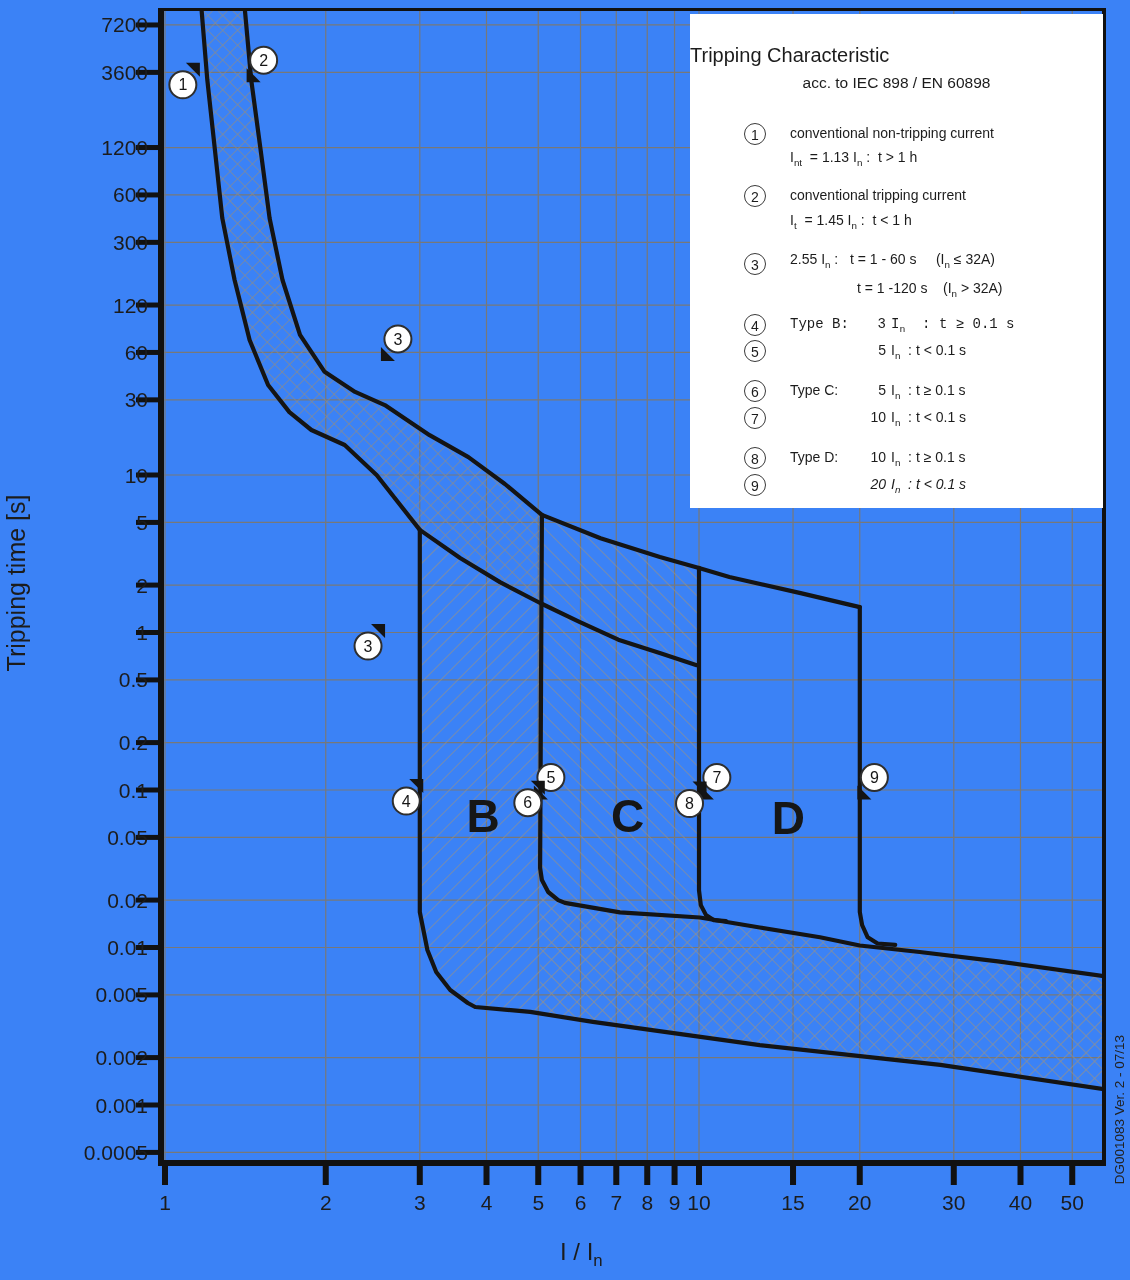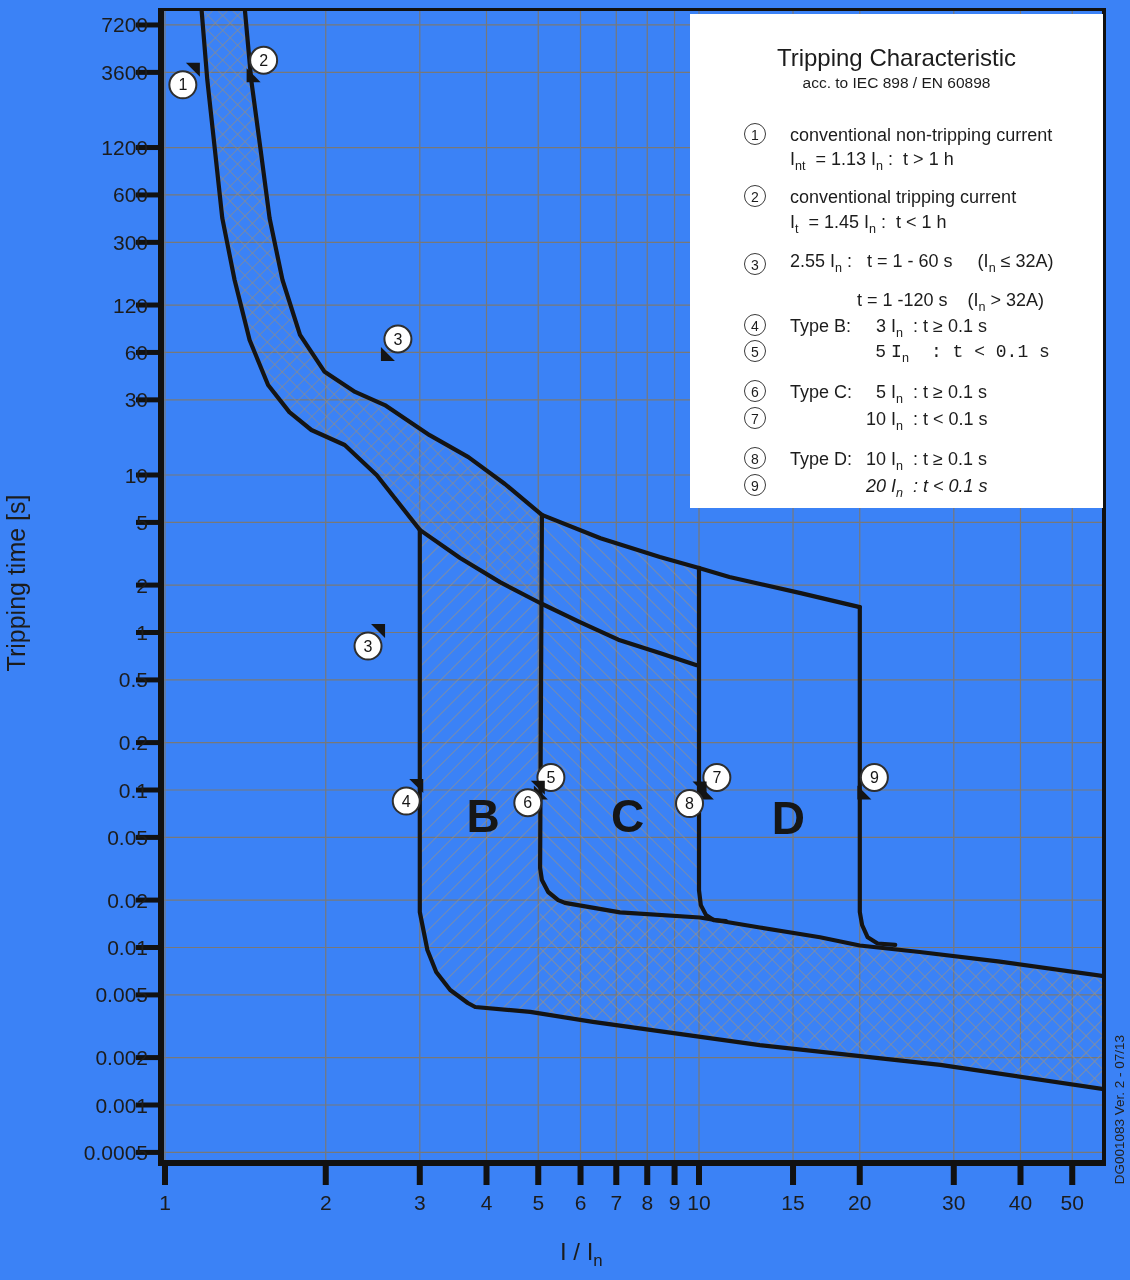--- a/index.html
+++ b/index.html
@@ -11,25 +11,25 @@
   .regletter{font-size:46px;font-weight:700;fill:#161616;}
   .mnum{font-size:16px;fill:#161616;}
   
   #y-axis-title{position:absolute;left:16px;top:583px;transform:translate(-50%,-50%) rotate(-90deg);
     white-space:nowrap;font-size:25px;}
   #x-axis-title{position:absolute;left:560px;top:1238px;width:160px;text-align:left;font-size:24px;}
   #doc-ref{position:absolute;right:3px;bottom:96px;writing-mode:vertical-rl;transform:rotate(180deg);
     font-size:13.5px;color:#222;}
   
   #legend{position:absolute;left:690px;top:14px;width:413px;height:494px;background:#fff;}
-  #legend-title{position:absolute;left:0;top:30px;width:100%;text-align:center;font-size:24px;}
+  #legend-title{position:absolute;left:0;top:30px;width:100%;font-size:20px;}
   #legend-sub{position:absolute;left:0;top:60px;width:100%;text-align:center;font-size:15.5px;}
   .lg-circle{position:absolute;width:22px;height:22px;border:1.6px solid #3a3a3a;border-radius:50%;
     background:#fff;font-size:14px;line-height:22px;text-align:center;box-sizing:border-box;left:54px;}
-  .lg-line{position:absolute;left:100px;font-size:18px;white-space:pre;}
+  .lg-line{position:absolute;left:100px;font-size:14px;white-space:pre;}
   .lg-type{display:inline-block;width:72px;}
   .lg-qty{display:inline-block;width:24px;text-align:right;margin-right:5px;}
   sub{font-size:70%;}
 </style>
 </head>
 <body>
 
 <div id="stage">
   <svg id="chart-svg" width="1130" height="1280">
       <defs>
@@ -244,25 +244,25 @@
     <div id="legend-sub">acc. to IEC 898 / EN 60898</div>
     <div id="legend-items">
         <div class="lg-circle" style="top: 109px;">1</div>
         <div class="lg-line" style="top: 111px;">conventional non-tripping current</div>
         <div class="lg-line" style="top: 135px;">I<sub>nt</sub>  = 1.13 I<sub>n</sub> :  t &gt; 1 h</div>
         <div class="lg-circle" style="top: 171px;">2</div>
         <div class="lg-line" style="top: 173px;">conventional tripping current</div>
         <div class="lg-line" style="top: 198px;">I<sub>t</sub>  = 1.45 I<sub>n</sub> :  t &lt; 1 h</div>
         <div class="lg-circle" style="top: 239px;">3</div>
         <div class="lg-line" style="top: 237px;">2.55 I<sub>n</sub> :   t = 1 - 60 s     (I<sub>n</sub> ≤ 32A)</div>
-        <div class="lg-line" style="top: 266px; padding-left: 67px; margin-top: 10px;">t = 1 -120 s    (I<sub>n</sub> &gt; 32A)</div>
+        <div class="lg-line" style="top: 266px; padding-left: 67px;">t = 1 -120 s    (I<sub>n</sub> &gt; 32A)</div>
         <div class="lg-circle" style="top: 300px;">4</div>
-        <div class="lg-line" style="top: 302px;"><span class="lg-type">Type B:</span><span class="lg-qty">3</span><span>I<sub>n</sub>  : t ≥ 0.1 s</span></div>
+        <div class="lg-line" style="top: 302px; font-family: Liberation Mono, monospace;"><span class="lg-type">Type B:</span><span class="lg-qty">3</span><span>I<sub>n</sub>  : t ≥ 0.1 s</span></div>
         <div class="lg-circle" style="top: 326px;">5</div>
-        <div class="lg-line" style="top: 328px; font-family: Liberation Mono, monospace;"><span class="lg-type"></span><span class="lg-qty">5</span><span>I<sub>n</sub>  : t &lt; 0.1 s</span></div>
+        <div class="lg-line" style="top: 328px;"><span class="lg-type"></span><span class="lg-qty">5</span><span>I<sub>n</sub>  : t &lt; 0.1 s</span></div>
         <div class="lg-circle" style="top: 366px;">6</div>
         <div class="lg-line" style="top: 368px;"><span class="lg-type">Type C:</span><span class="lg-qty">5</span><span>I<sub>n</sub>  : t ≥ 0.1 s</span></div>
         <div class="lg-circle" style="top: 393px;">7</div>
         <div class="lg-line" style="top: 395px;"><span class="lg-type"></span><span class="lg-qty">10</span><span>I<sub>n</sub>  : t &lt; 0.1 s</span></div>
         <div class="lg-circle" style="top: 433px;">8</div>
         <div class="lg-line" style="top: 435px;"><span class="lg-type">Type D:</span><span class="lg-qty">10</span><span>I<sub>n</sub>  : t ≥ 0.1 s</span></div>
         <div class="lg-circle" style="top: 460px;">9</div>
         <div class="lg-line" style="top: 462px; font-style: italic;"><span class="lg-type"></span><span class="lg-qty">20</span><span>I<sub>n</sub>  : t &lt; 0.1 s</span></div>
       </div>
   </div>

